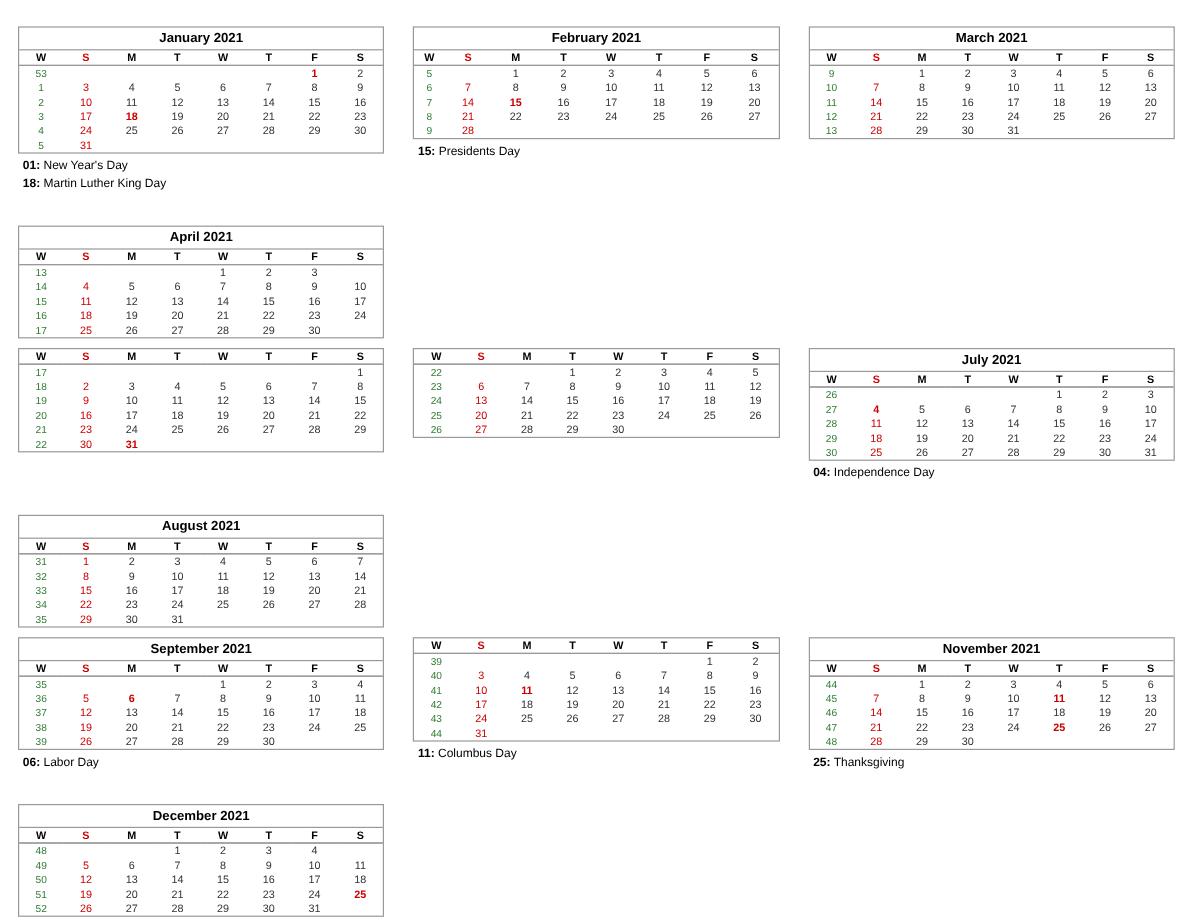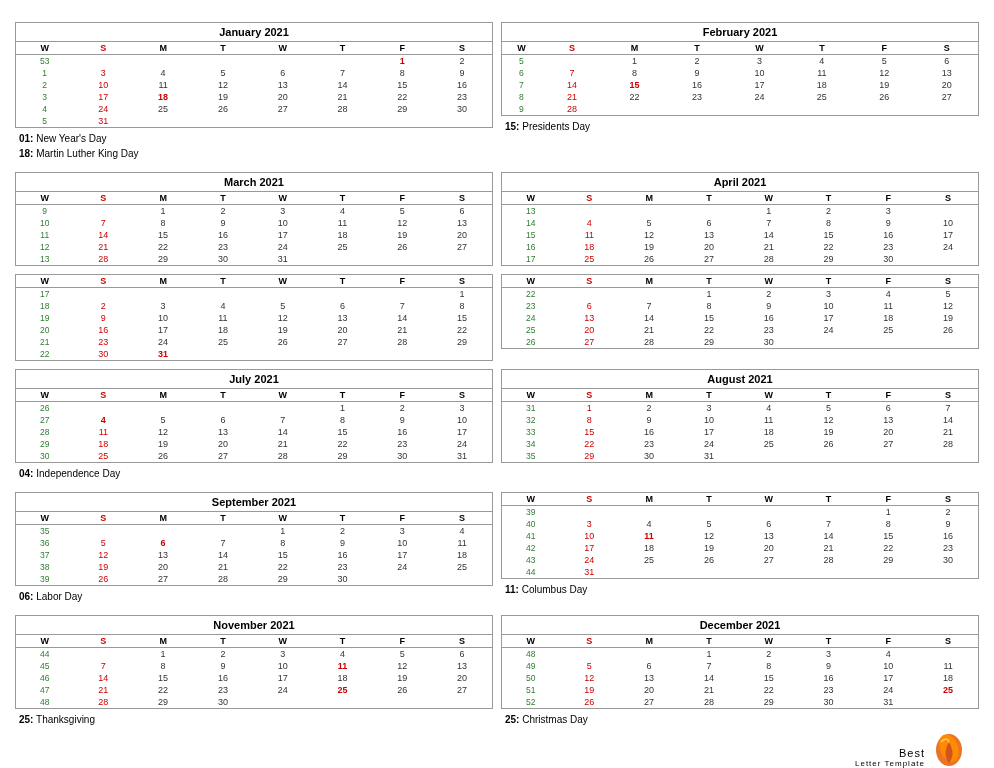--- a/index.html
+++ b/index.html
@@ -58,22 +58,22 @@
     }
     .holidays-section span.hnum {
       font-weight: bold;
     }
     .month-wrapper {
       display: flex;
       flex-direction: column;
     }
     .section-row {
       display: grid;
-      grid-template-columns: repeat(2, 1fr);
-      gap: 8px;
+      grid-template-columns: repeat(3, 1fr);
+      gap: 24px;
       margin-bottom: 8px;
     }
     .logo-area {
       display: flex;
       justify-content: flex-end;
       align-items: flex-end;
       padding-right: 10px;
       margin-top: -10px;
     }
   </style>

